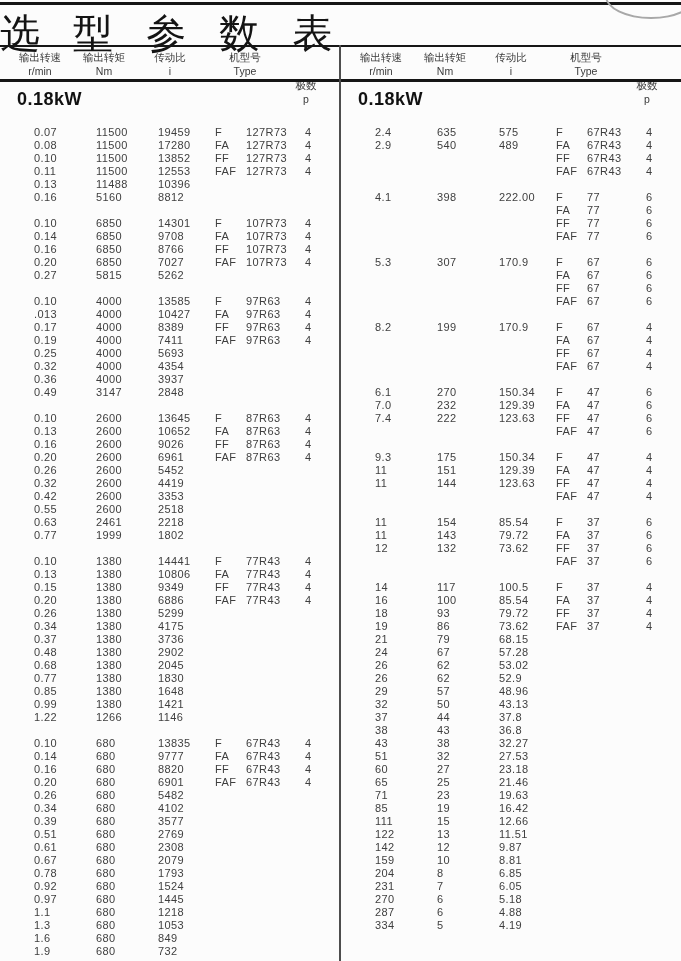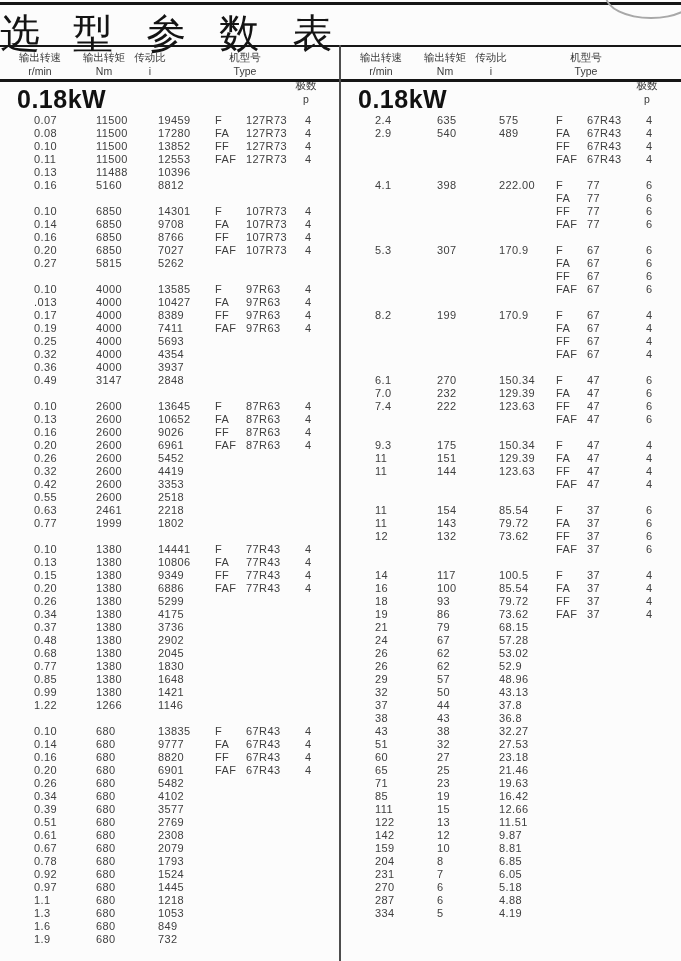--- a/index.html
+++ b/index.html
@@ -23,30 +23,30 @@
   .title-rule{position:absolute;top:45px;left:0;right:0;height:2px;background:#161616;}
   .header-rule{position:absolute;top:79px;left:0;right:0;height:2.5px;background:#161616;}
   .divider{position:absolute;top:45px;bottom:0;left:339px;width:2px;background:#4d4d4d;}
   .header-band{position:absolute;top:47px;left:0;width:681px;height:32px;}
   .header-half{position:absolute;top:0;height:32px;width:340px;}
   .header-half.hl{left:0;}
   .header-half.hr{left:341px;}
   .hcell{position:absolute;top:4px;text-align:center;font-size:10.5px;line-height:13.5px;color:#3a3a3a;}
   .hc0{left:10px;width:60px;}
   .hc1{left:74px;width:60px;}
-  .hc2{left:120px;width:60px;}
+  .hc2{left:140px;width:60px;}
   .hc3{left:213px;width:64px;}
   .hc4{left:276px;width:60px;margin-top:28px;}
   .body{position:absolute;top:83px;left:0;right:0;bottom:0;}
   .half{position:absolute;top:0;}
   .half.left-half{left:0;width:339px;}
   .half.right-half{left:341px;width:340px;}
   .power{
-    font-size:25px;font-weight:bold;color:#111;
-    margin:2px 0 0 17px;letter-spacing:0.5px;line-height:29px;
+    font-size:18px;font-weight:bold;color:#111;
+    margin:2px 0 12px 17px;letter-spacing:0.5px;line-height:29px;
   }
   .group{margin-bottom:13px;}
   .row{
     display:grid;
     grid-template-columns:62px 62px 57px 31px 59px 1fr;
     padding-left:34px;
     height:13px;line-height:13px;
     font-size:11px;color:#3e3e3e;letter-spacing:0.4px;
     white-space:nowrap;
   }

